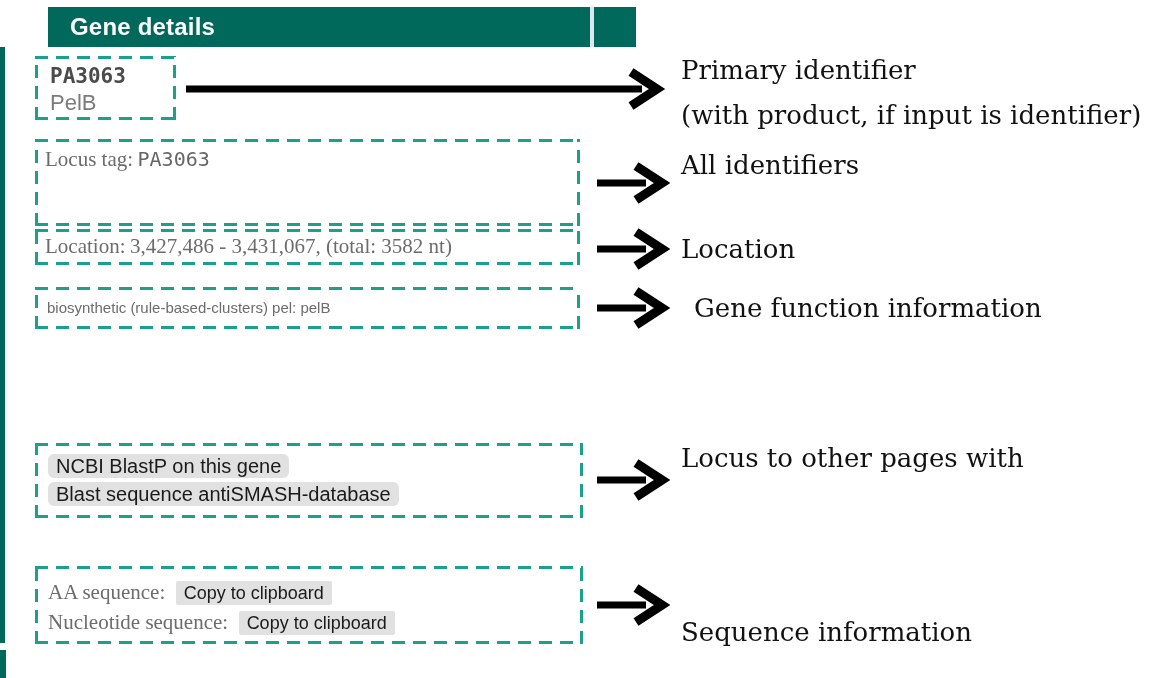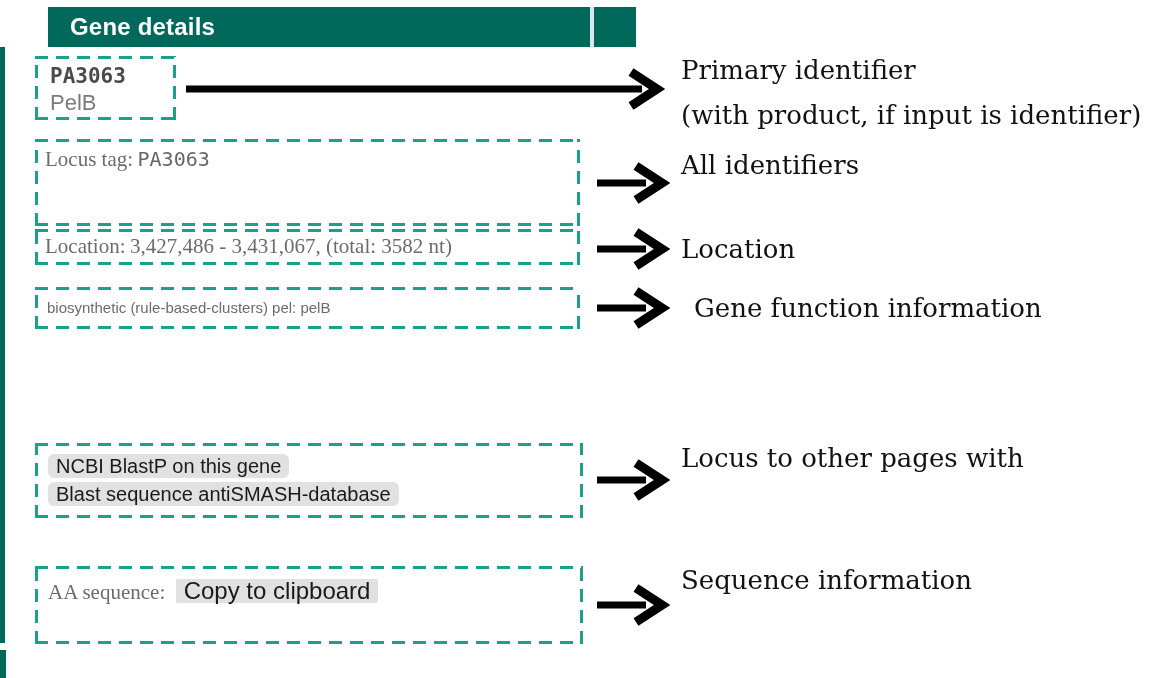--- a/index.html
+++ b/index.html
@@ -39,34 +39,34 @@
 
   .box-function{left:35px;top:287px;width:545px;height:42px;padding:7px 0 0 12px;}
   .function-text{font-size:15px;color:#6c6c6c;line-height:28px;}
 
   .box-links{left:35px;top:443px;width:548px;height:75px;padding:11px 0 0 13px;}
   .link-btn{display:table;background:#e1e1e1;color:#1a1a1a;font-size:20px;line-height:24px;
             padding:0 8px;margin-bottom:4px;border-radius:6px;cursor:pointer;}
 
   .box-sequences{left:35px;top:566px;width:548px;height:78px;padding:12px 0 0 13px;}
   .seq-line{line-height:29px;white-space:nowrap;}
-  .copy-btn{display:inline-block;background:#e1e1e1;color:#1a1a1a;font-size:24px;line-height:24px;
+  .copy-btn{display:inline-block;background:#e1e1e1;color:#1a1a1a;font-size:18px;line-height:24px;
             padding:0 8px;border-radius:2px;cursor:pointer;margin-left:6px;vertical-align:baseline;}
 
   
   .arrow{position:absolute;}
   .annotation{position:absolute;left:681px;color:#111111;
               font-family:"DejaVu Serif","Liberation Serif",serif;
               font-size:26px;line-height:45px;white-space:nowrap;}
   .ann-primary{top:48px;}
   .ann-identifiers{top:143px;line-height:44px;}
   .ann-location{top:227px;line-height:44px;}
   .ann-function{top:286px;line-height:44px;margin-left:13px;}
   .ann-links{top:436px;}
-  .ann-sequence{top:558px;line-height:44px;}
+  .ann-sequence{top:610px;line-height:44px;}
 </style>
 </head>
 <body>
 
 <div class="canvas">
 
   <div class="header-bar">
     <span class="header-title">Gene details</span>
   </div>
   <div class="header-edge"></div>
@@ -99,20 +99,24 @@
   <div class="dashed-box box-links">
     <div class="link-btn">NCBI BlastP on this gene</div>
     <div class="link-btn">Blast sequence antiSMASH-database</div>
   </div>
 
   <div class="dashed-box box-sequences">
     <div class="seq-line">
       <span class="label-gray">AA sequence:</span>
       <span class="copy-btn">Copy to clipboard</span>
     </div>
+    <div class="seq-line">
+      <span class="label-gray">Nucleotide sequence:</span>
+      <span class="copy-btn">Copy to clipboard</span>
+    </div>
   </div>
 
   <svg class="arrow" style="left:186px;top:67px;" width="484" height="44" viewBox="0 0 484 44">
     <line x1="0" y1="22" x2="456" y2="22" stroke="#000" stroke-width="7"></line>
     <path d="M445,5 L471,22 L445,39" fill="none" stroke="#000" stroke-width="9"></path>
   </svg>
   <svg class="arrow" style="left:594px;top:161px;" width="76" height="44" viewBox="0 0 76 44">
     <line x1="3" y1="22" x2="52" y2="22" stroke="#000" stroke-width="7"></line>
     <path d="M42,5 L68,22 L42,39" fill="none" stroke="#000" stroke-width="9"></path>
   </svg>

